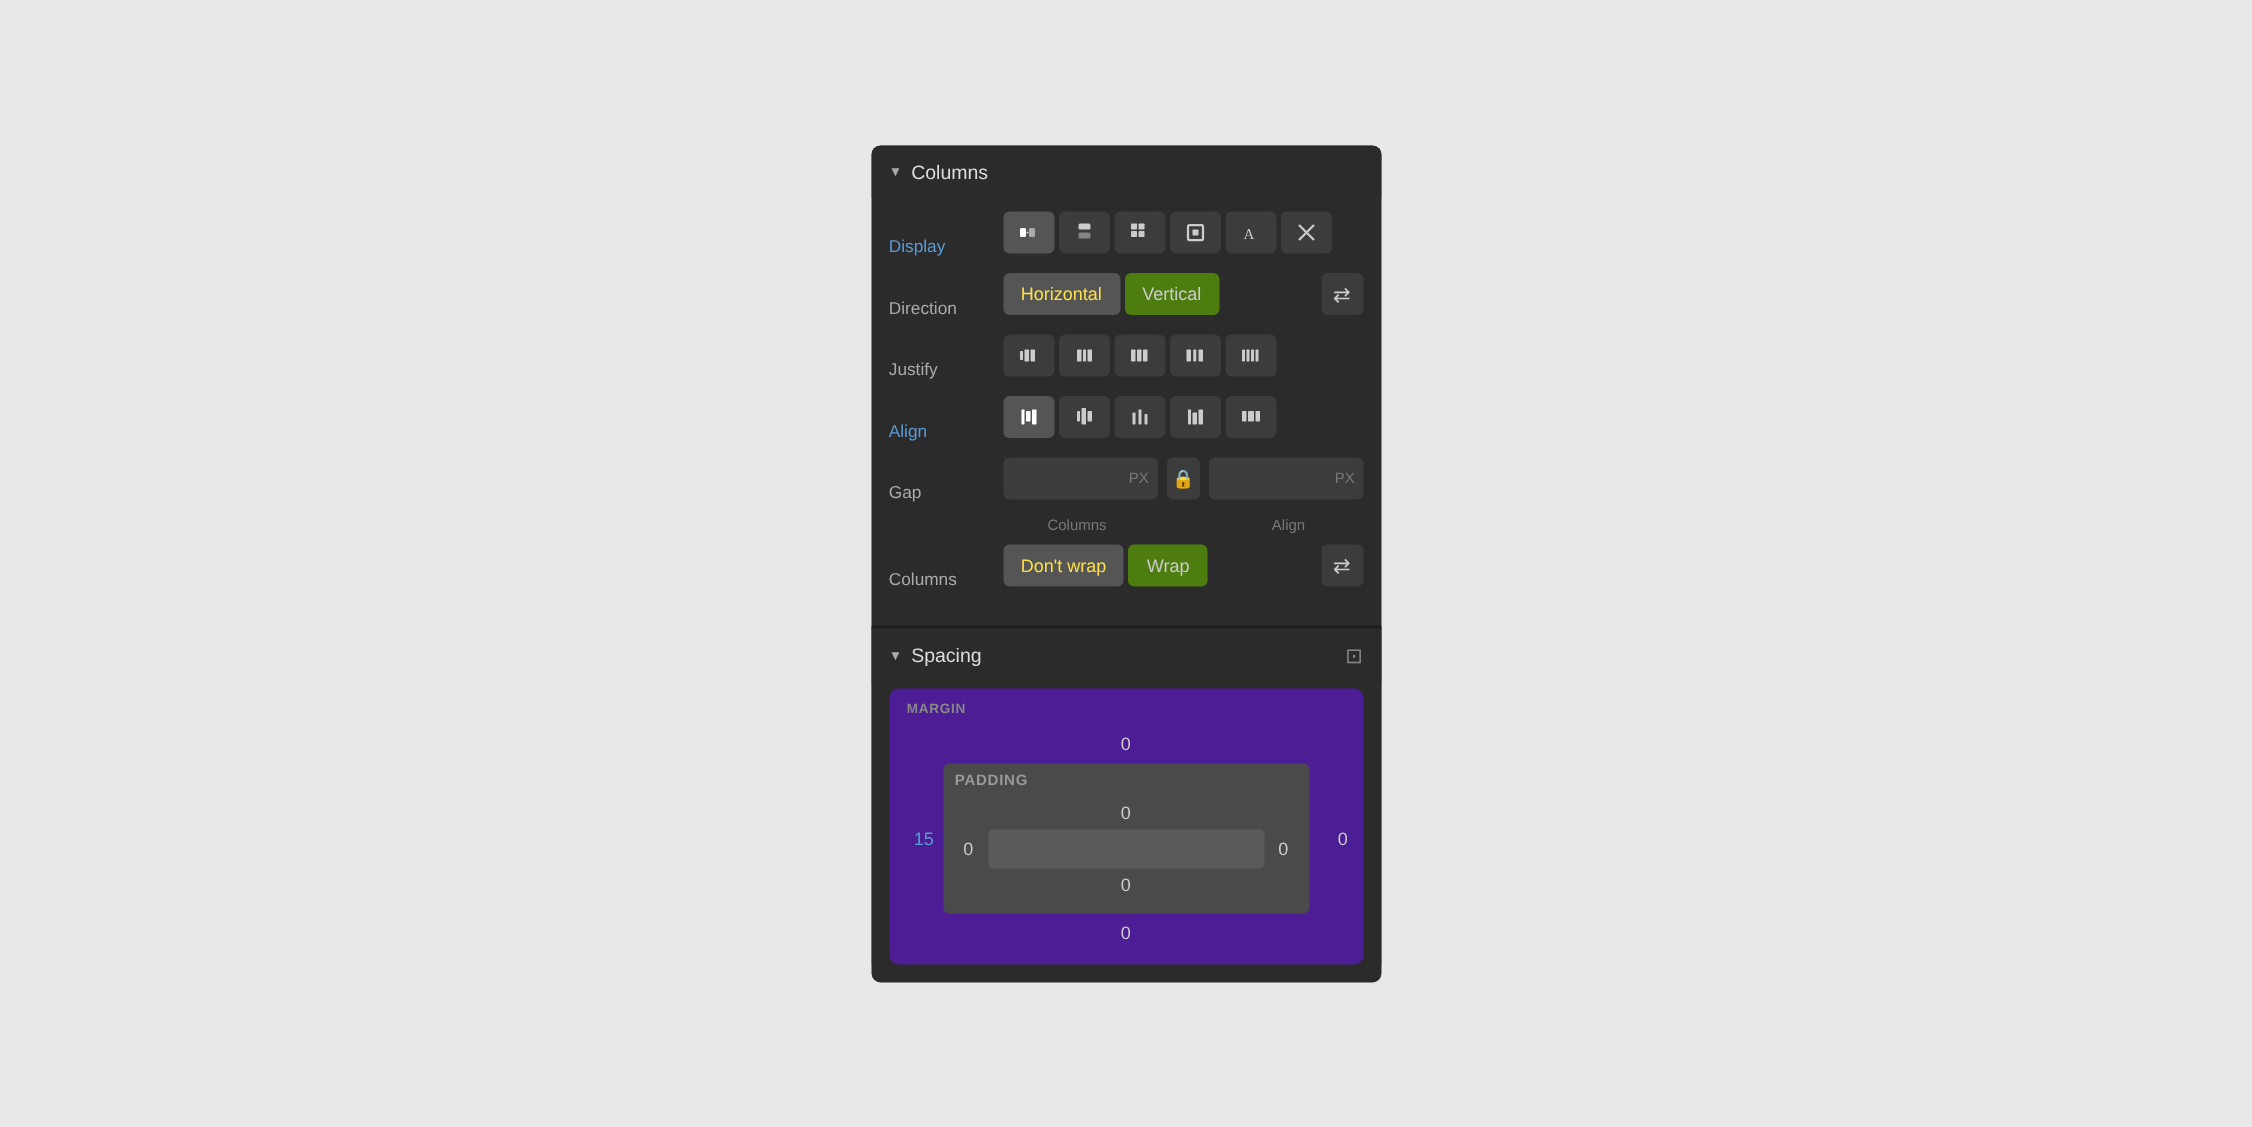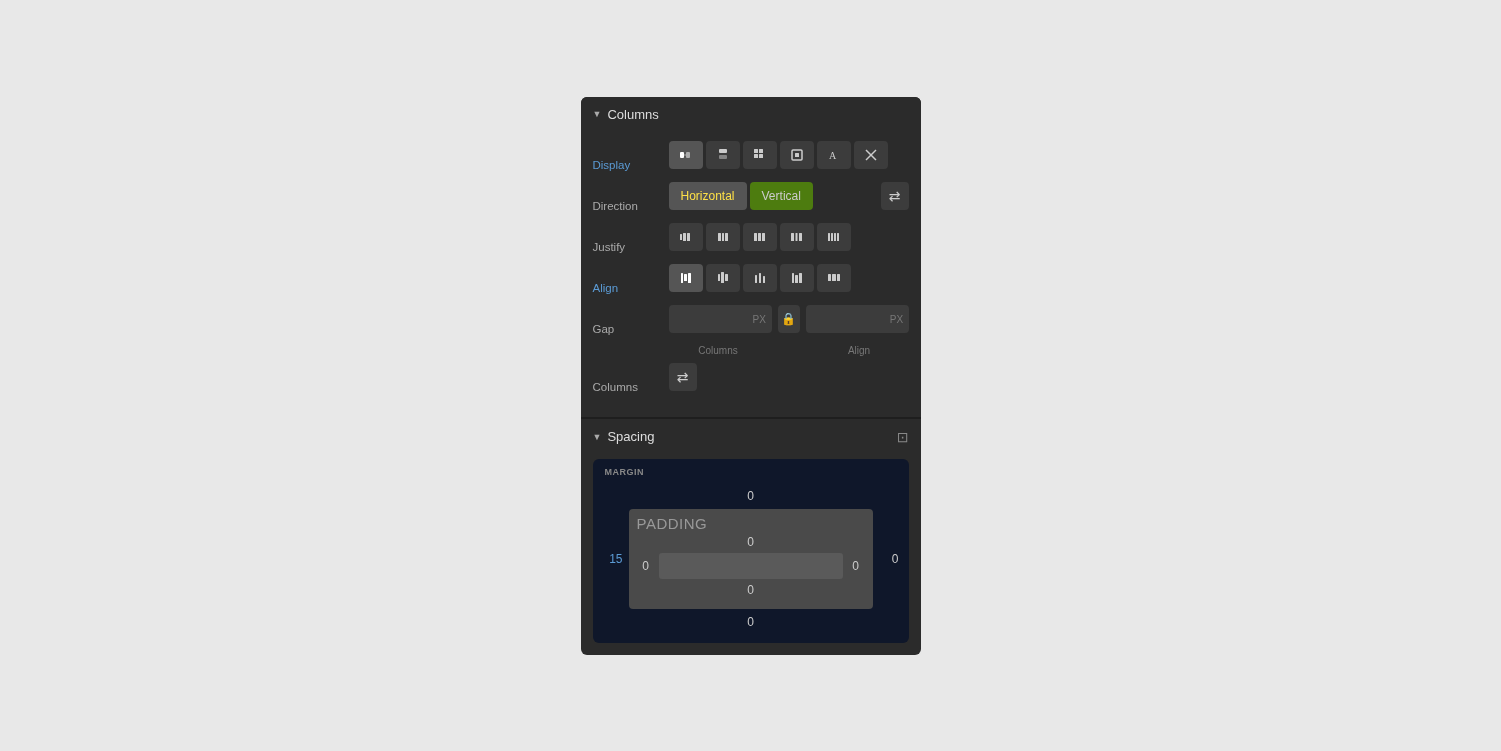--- a/index.html
+++ b/index.html
@@ -168,21 +168,21 @@
     }
     
     .spacing-section {
       background: #2b2b2b;
     }
     .spacing-section .section-header {
       border-top: 1px solid #1e1e1e;
     }
     .spacing-box {
       margin: 4px 12px 12px 12px;
-      background: #0f172a;
+      background: #4c1d95;
       border-radius: 6px;
       padding: 10px;
       position: relative;
     }
     .margin-label {
       font-size: 9px;
       color: #888;
       letter-spacing: 0.5px;
       font-weight: 600;
       text-transform: uppercase;
@@ -214,24 +214,24 @@
       color: #ccc;
     }
     .padding-box {
       flex: 1;
       background: #4a4a4a;
       border-radius: 4px;
       padding: 8px;
       position: relative;
     }
     .padding-label {
-      font-size: 15px;
+      font-size: 10px;
       color: #999;
       letter-spacing: 0.5px;
-      font-weight: 400;
+      font-weight: 700;
       text-transform: uppercase;
       position: absolute;
       top: 6px;
       left: 8px;
     }
     .padding-top-val {
       text-align: center;
       font-size: 12px;
       color: #ccc;
       padding-top: 18px;
@@ -438,20 +438,24 @@
         </div>
       </div>
       <div class="gap-labels">
         <span class="gap-label-text">Columns</span>
         <span style="width:22px"></span>
         <span class="gap-label-text">Align</span>
       </div>
 
       <div class="row">
         <span class="row-label">Columns</span>
+        <div class="btn-group">
+          <button class="btn-text active">Don't wrap</button>
+          <button class="btn-text">Wrap</button>
+        </div>
         <button class="swap-btn">⇄</button>
       </div>
 
     </div>
   </div>
 
   <div class="divider"></div>
 
   <div class="spacing-section">
     <div class="section-header">

